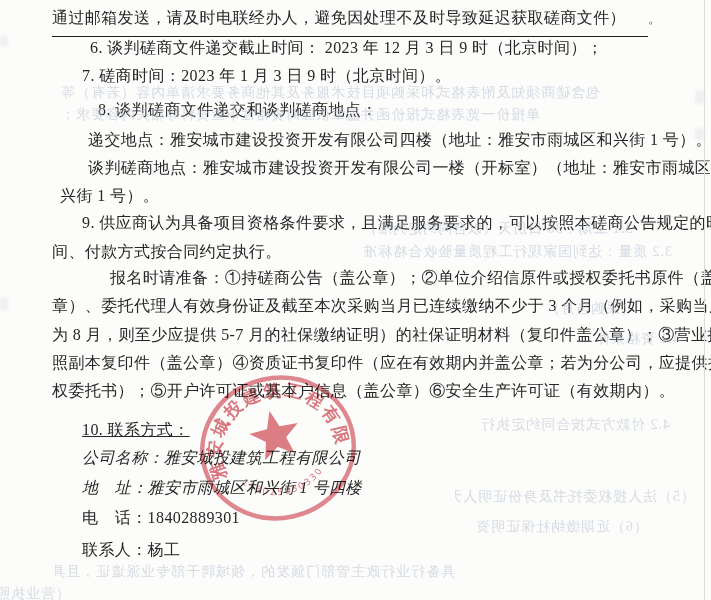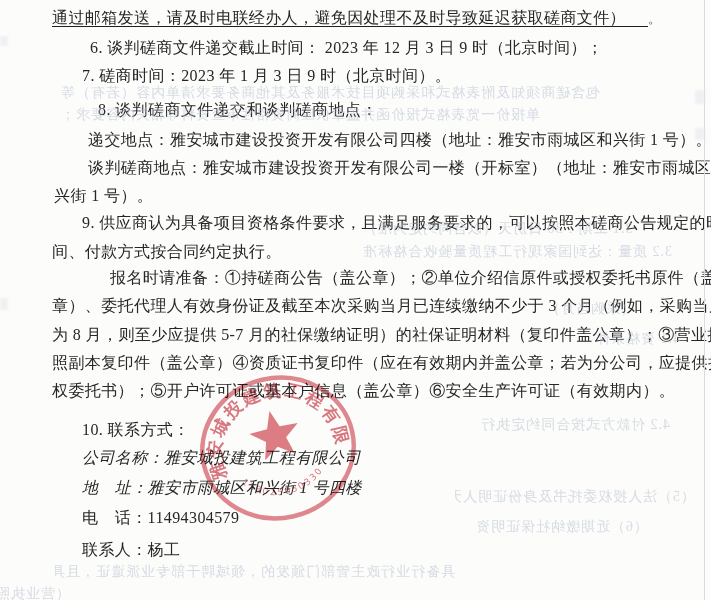--- a/index.html
+++ b/index.html
@@ -8,21 +8,21 @@
     background:#fcfcfa;overflow:hidden;
     font-family:"Liberation Serif","DejaVu Serif",serif;
     color:#262626;
   }
   .line{
     position:absolute;white-space:nowrap;
     font-size:16px;line-height:19px;letter-spacing:.4px;
   }
   .line .u{
     border-bottom:1.6px solid #1f1f1f;
-    padding-right:22px;padding-bottom:0;margin-top:46px;
+    padding-right:22px;padding-bottom:10px;margin-top:46px;
   }
   .line .tail{font-size:13px;color:#3a3a3a;}
   
   .bleed{
     position:absolute;white-space:nowrap;
     font-size:14px;letter-spacing:1px;
     color:#b7c0d2;opacity:.55;
     filter:blur(.7px);
     transform:scaleX(-1);
     transform-origin:center;
@@ -51,32 +51,32 @@
 
 <div id="page">
 
   <div id="text-layer">
       <div class="line" style="left: 52px; top: 8px;"><span class="u">通过邮箱发送，请及时电联经办人，避免因处理不及时导致延迟获取磋商文件）</span><span class="tail">。</span></div>
       <div class="line" style="left: 82px; top: 38px; margin-left: 8px;"><span>6. 谈判磋商文件递交截止时间：  2023 年 12 月 3 日 9 时（北京时间）；</span></div>
       <div class="line" style="left: 82px; top: 66px;"><span>7. 磋商时间：2023 年 1 月 3 日 9 时（北京时间）。</span></div>
       <div class="line" style="left: 98px; top: 100px;"><span>8. 谈判磋商文件递交和谈判磋商地点：</span></div>
       <div class="line" style="left: 88px; top: 130px;"><span>递交地点：雅安城市建设投资开发有限公司四楼（地址：雅安市雨城区和兴街 1 号）。</span></div>
       <div class="line" style="left: 88px; top: 158px;"><span>谈判磋商地点：雅安城市建设投资开发有限公司一楼（开标室）（地址：雅安市雨城区和</span></div>
-      <div class="line" style="left: 54px; top: 186px;"><span>兴街 1 号）。</span></div>
+      <div class="line" style="left: 60px; top: 186px;"><span>兴街 1 号）。</span></div>
       <div class="line" style="left: 82px; top: 213px;"><span>9. 供应商认为具备项目资格条件要求，且满足服务要求的，可以按照本磋商公告规定的时</span></div>
       <div class="line" style="left: 52px; top: 242px;"><span>间、付款方式按合同约定执行。</span></div>
       <div class="line" style="left: 110px; top: 268px;"><span>报名时请准备：①持磋商公告（盖公章）；②单位介绍信原件或授权委托书原件（盖公</span></div>
       <div class="line" style="left: 52px; top: 296px;"><span>章）、委托代理人有效身份证及截至本次采购当月已连续缴纳不少于 3 个月（例如，采购当月</span></div>
       <div class="line" style="left: 52px; top: 325px;"><span>为 8 月，则至少应提供 5-7 月的社保缴纳证明）的社保证明材料（复印件盖公章）；③营业执</span></div>
       <div class="line" style="left: 52px; top: 353px;"><span>照副本复印件（盖公章）④资质证书复印件（应在有效期内并盖公章；若为分公司，应提供授</span></div>
       <div class="line" style="left: 52px; top: 381px;"><span>权委托书）；⑤开户许可证或基本户信息（盖公章）⑥安全生产许可证（有效期内）。</span></div>
-      <div class="line" style="left: 82px; top: 420px;"><span>10. 联系方式：</span></div>
+      <div class="line" style="left: 82px; top: 420px; text-decoration: underline;"><span>10. 联系方式：</span></div>
       <div class="line" style="left: 82px; top: 448px; font-style: italic;"><span>公司名称：雅安城投建筑工程有限公司</span></div>
       <div class="line" style="left: 82px; top: 478px; font-style: italic;"><span>地　址：雅安市雨城区和兴街 1 号四楼</span></div>
-      <div class="line" style="left: 82px; top: 508px;"><span>电　话：11494304579</span></div>
+      <div class="line" style="left: 82px; top: 508px;"><span>电　话：18402889301</span></div>
       <div class="line" style="left: 82px; top: 540px;"><span>联系人：杨工</span></div>
     </div>
 
   <div id="bleed-layer">
       <div class="bleed" style="left: 60px; top: 84px; max-width: 640px; overflow: hidden;">包含磋商须知及附表格式和采购项目技术服务及其他商务要求清单内容（若有）等</div>
       <div class="bleed" style="left: 60px; top: 106px; max-width: 640px; overflow: hidden;">单报价一览表格式报价函并盖章供应商资格性审查资料等相关内容要求；</div>
       <div class="bleed" style="left: 362px; top: 220px; max-width: 300px; overflow: hidden;">3.1 工期：30 日历天（以合同约定为准）</div>
       <div class="bleed" style="left: 362px; top: 243px; max-width: 310px; overflow: hidden;">3.2 质量：达到国家现行工程质量验收合格标准工</div>
       <div class="bleed" style="left: 545px; top: 300px; max-width: 120px; overflow: hidden;">（采购当月）</div>
       <div class="bleed" style="left: 600px; top: 330px; max-width: 80px; overflow: hidden;">4.1 资格条件</div>

